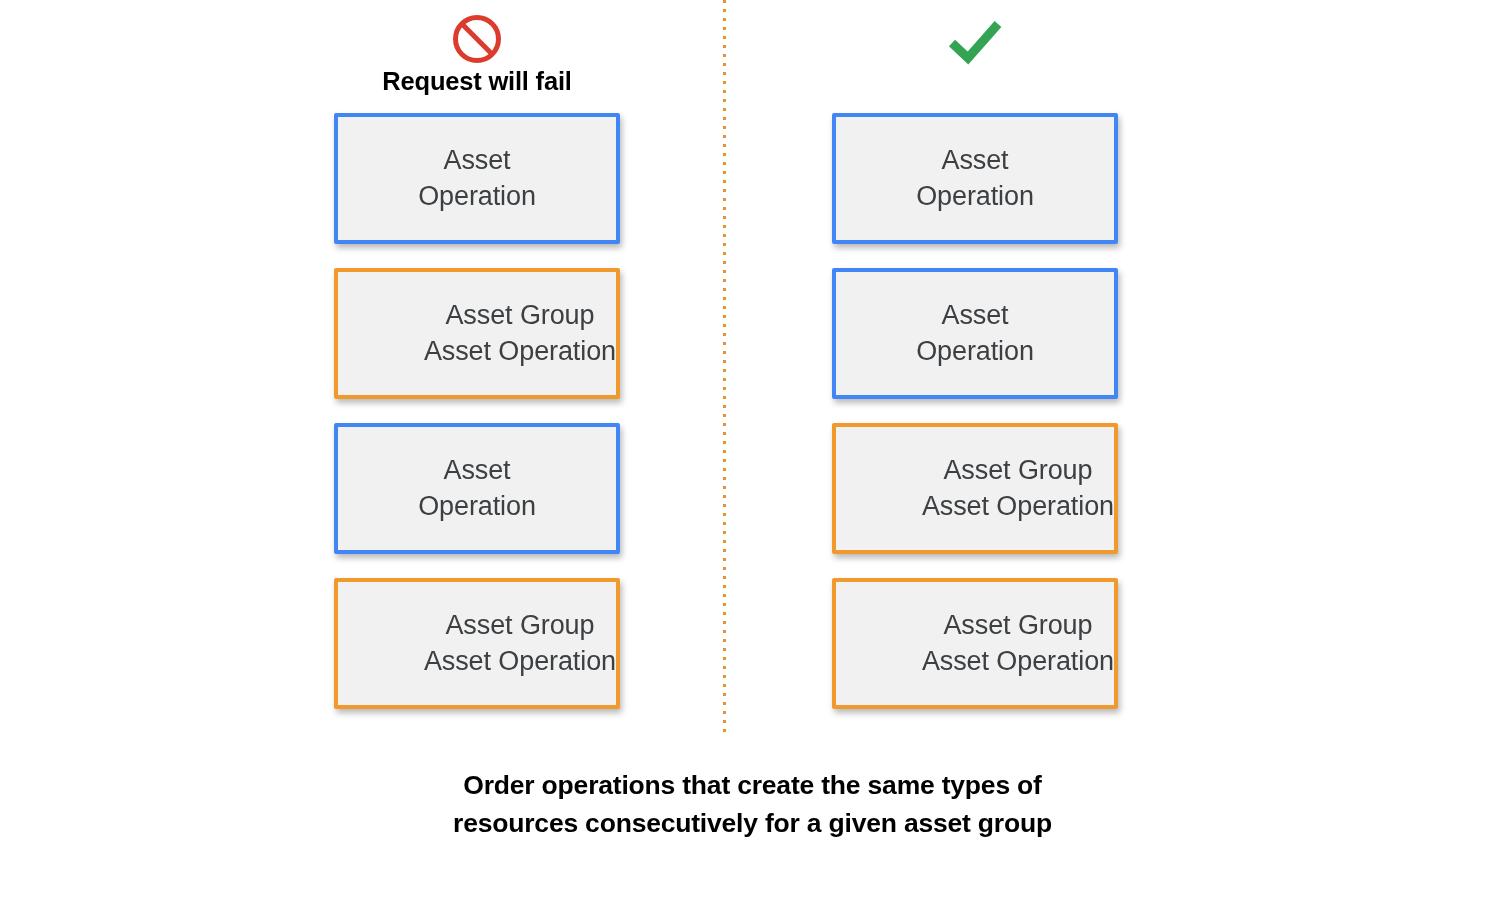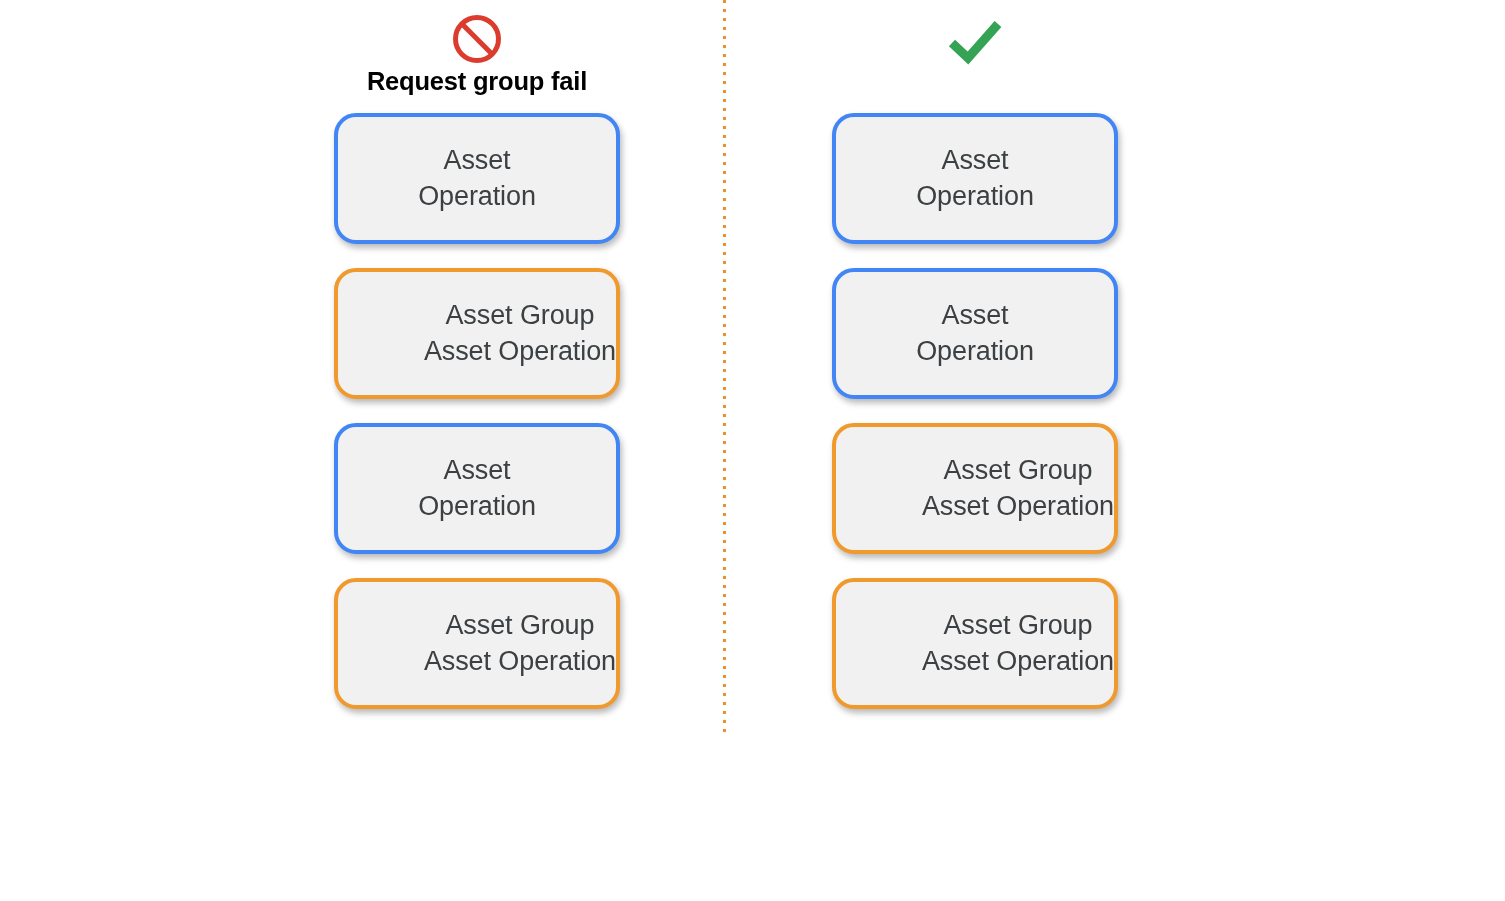--- a/index.html
+++ b/index.html
@@ -80,21 +80,21 @@
     left: 57px;
     width: 286px;
   }
 
   .card {
     position: relative;
     box-sizing: border-box;
     width: 286px;
     height: 131px;
     margin-bottom: 24px;
-    border-radius: 22px;
+    border-radius: 2px;
     border: 4px solid #4285F4;
     background: #F1F1F1;
     box-shadow: 2px 4px 6px rgba(0, 0, 0, 0.28);
     display: flex;
     align-items: center;
     justify-content: center;
   }
   .card:last-child { margin-bottom: 0; }
 
   .card.blue   { border-color: #4285F4; }
@@ -132,21 +132,21 @@
 
   <div class="divider"></div>
 
   <div class="column left">
 
     <div class="col-header">
       <svg class="status-icon" viewBox="0 0 60 54">
         <circle cx="30" cy="27" r="21.5" fill="none" stroke="#DC3C2E" stroke-width="5"></circle>
         <line x1="14.8" y1="11.8" x2="45.2" y2="42.2" stroke="#DC3C2E" stroke-width="5" stroke-linecap="butt"></line>
       </svg>
-      <span class="col-title">Request group fail</span>
+      <span class="col-title">Request will fail</span>
     </div>
 
     <div class="cards">
       <div class="card blue">
         <span class="card-label">Asset
 Operation</span>
       </div>
       <div class="card orange">
         <span class="card-label">Asset Group
 Asset Operation</span>
@@ -183,14 +183,16 @@
         <span class="card-label">Asset Group
 Asset Operation</span>
       </div>
       <div class="card orange">
         <span class="card-label">Asset Group
 Asset Operation</span>
       </div>
     </div>
   </div>
 
+  <div class="caption">Order operations that create the same types of
+resources consecutively for a given asset group</div>
 
 </div>
 
 </body></html>

